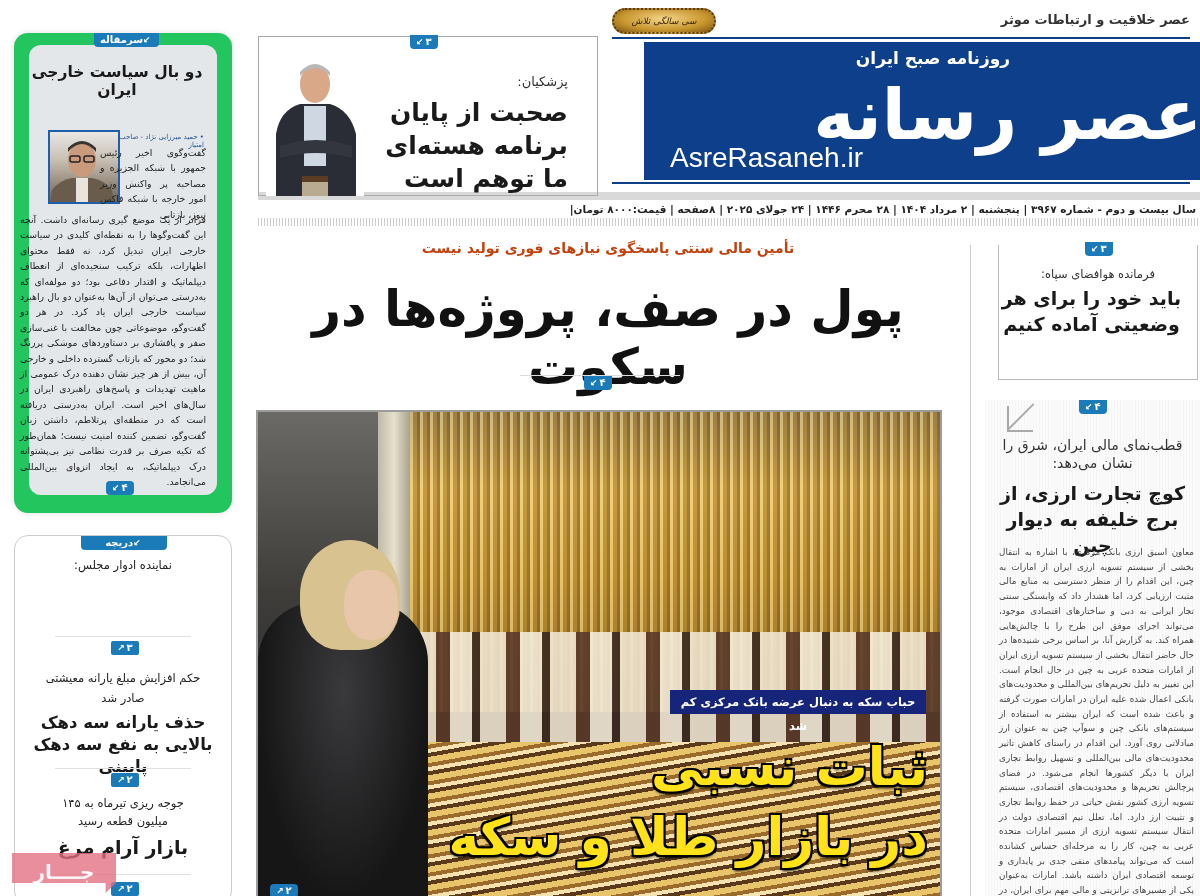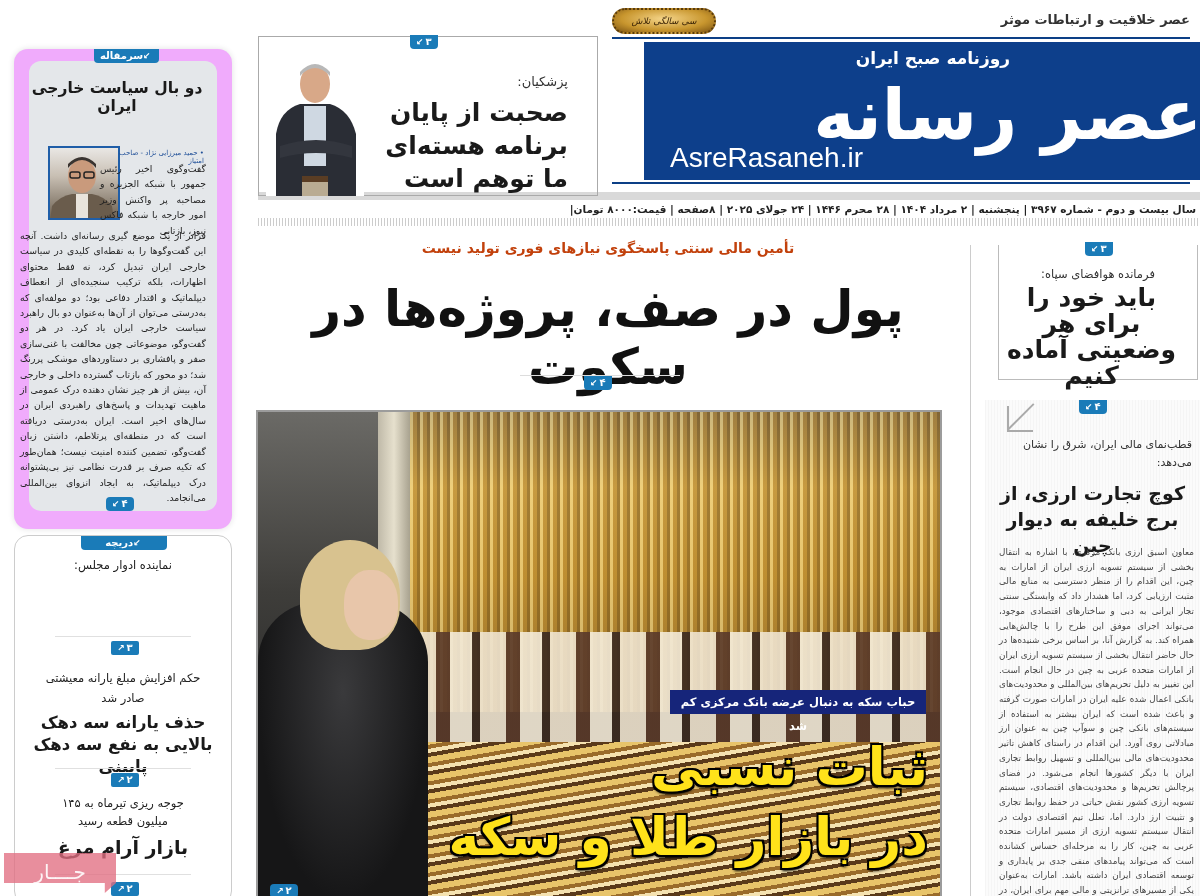--- a/index.html
+++ b/index.html
@@ -40,36 +40,36 @@
   .dots-line { left: 258px; top: 218px; width: 942px; height: 8px; background: repeating-linear-gradient(90deg, #ccc 0 1px, transparent 1px 3px); }
 
   
   .top-feature { left: 258px; top: 36px; width: 340px; height: 160px; }
   .tf-frame { position: absolute; inset: 0; border: 1px solid #aaa; }
   .tf-photo { position: absolute; left: 8px; top: 18px; width: 98px; height: 142px; }
   .tf-kicker { position: absolute; right: 30px; top: 38px; font-size: 13px; color: #333; }
   .tf-head { position: absolute; right: 30px; top: 60px; width: 200px; font-size: 25px; font-weight: bold; line-height: 33px; text-align: right; }
 
   
-  .left-card1 { left: 14px; top: 33px; width: 218px; height: 480px; border-radius: 14px; background: #f0abfc; box-shadow: 0 0 6px rgba(0,0,0,.12); margin-top: 16px; }
+  .left-card1 { left: 14px; top: 33px; width: 218px; height: 480px; border-radius: 14px; background: #22c55e; box-shadow: 0 0 6px rgba(0,0,0,.12); }
   .ed-inner { position: absolute; left: 15px; top: 12px; width: 188px; height: 450px; background: #e4e7ea; border-radius: 12px; }
   .ed-title { position: absolute; right: 20px; top: 30px; width: 190px; text-align: center; font-size: 15.5px; font-weight: bold; }
   .ed-photo { position: absolute; left: 34px; top: 97px; width: 72px; height: 74px; border: 2px solid #1f5ea8; background: linear-gradient(180deg, #e9e7e4 0%, #c8bfb3 40%, #6e6253 100%); overflow: hidden; }
   .ed-author { position: absolute; right: 28px; top: 100px; width: 100px; font-size: 7px; color: #1f4f98; text-align: right; }
   .ed-text { position: absolute; right: 26px; width: 186px; font-size: 9.3px; line-height: 15.4px; text-align: justify; color: #222; }
   .ed-text-a { top: 112px; width: 106px; }
   .ed-text-b { top: 179px; }
 
   
   .left-card2 { left: 14px; top: 535px; width: 218px; height: 370px; border-radius: 14px; border: 1px solid #ccc; background: #fff; }
   .lc-kicker { position: absolute; left: 0; right: 0; text-align: center; font-size: 11.5px; color: #222; }
   .lc-head { position: absolute; left: 0; right: 0; text-align: center; font-size: 16.5px; font-weight: bold; line-height: 22px; }
   .lc-sep { position: absolute; left: 40px; right: 40px; height: 1px; background: #e0e0e0; }
 
-  .watermark { left: 4px; top: 853px; width: 112px; height: 40px; background: rgba(226,110,130,.78); color: rgba(255,255,255,.9); font-size: 20px; font-weight: normal; text-align: center; line-height: 38px; letter-spacing: 2px; clip-path: polygon(0 0,100% 0,100% 75%,90% 100%,90% 75%,0 75%); }
+  .watermark { left: 12px; top: 853px; width: 104px; height: 40px; background: rgba(226,110,130,.78); color: rgba(255,255,255,.9); font-size: 20px; font-weight: bold; text-align: center; line-height: 38px; letter-spacing: 2px; clip-path: polygon(0 0,100% 0,100% 75%,90% 100%,90% 75%,0 75%); }
 
   
   .main-kicker { left: 258px; top: 240px; width: 700px; text-align: center; font-size: 14px; font-weight: bold; color: #c2410c; }
   .main-head { left: 258px; top: 280px; width: 700px; text-align: center; font-size: 50px; font-weight: bold; letter-spacing: -1px; color: #111; }
   .main-sep { left: 520px; top: 375px; width: 160px; height: 1px; background: #ddd; }
 
   
   .main-photo { left: 256px; top: 410px; width: 686px; height: 602px; overflow: hidden; border: 2px solid #9c9c9c; background: #2b2419; }
   .mp-left-wall { position: absolute; left: 0; top: 0; width: 150px; height: 100%; background: linear-gradient(180deg, #6b6a66 0%, #3e3d3a 30%, #1f2022 70%, #121212 100%); }
   .mp-door { position: absolute; left: 120px; top: 0; width: 32px; height: 100%; background: linear-gradient(90deg, #bfb9a8, #e6e0cd, #a8a28f); }
@@ -83,25 +83,25 @@
   .mp-woman-coat { position: absolute; left: 0; top: 190px; width: 170px; height: 300px; background: radial-gradient(ellipse at 50% 30%, #3a3a3c 0%, #161617 70%); border-radius: 60px 60px 0 0; }
   .mp-woman-scarf { position: absolute; left: 42px; top: 128px; width: 100px; height: 110px; background: #d8c28f; border-radius: 50% 50% 40% 40%; }
   .mp-woman-face { position: absolute; left: 86px; top: 158px; width: 54px; height: 70px; background: #e8c6aa; border-radius: 45%; }
   .mp-caption-bar { position: absolute; left: 412px; top: 278px; width: 256px; height: 24px; background: #16257a; color: #fff; font-size: 11.5px; font-weight: bold; text-align: center; line-height: 24px; }
   .mp-title { position: absolute; right: 12px; top: 320px; text-align: right; font-size: 52px; line-height: 70px; font-weight: bold; color: #ffe21a; text-shadow: 2px 2px 0 #000, -2px 2px 0 #000, 2px -2px 0 #000, -2px -2px 0 #000, 0 3px 3px #000; }
 
   
   .right-vline { left: 970px; top: 245px; width: 1px; height: 651px; background: #ccc; }
   .rc1 { left: 998px; top: 245px; width: 200px; height: 135px; border: 1px solid #bbb; border-top: none; }
   .rc1 .kicker { position: absolute; left: 0; right: 0; top: 22px; text-align: center; font-size: 11.5px; color: #333; }
-  .rc1 .head { position: absolute; left: 0; right: 13px; top: 40px; text-align: center; font-size: 25px; font-weight: bold; line-height: 26px; }
+  .rc1 .head { position: absolute; left: 0; right: 13px; top: 40px; text-align: center; font-size: 19px; font-weight: bold; line-height: 26px; }
   .rc2 { left: 985px; top: 400px; width: 215px; height: 496px; background: repeating-linear-gradient(90deg, #f5f5f5 0 1px, #fbfbfb 1px 3px); }
   .rc2 .arrow-deco { position: absolute; left: 22px; top: 6px; width: 26px; height: 26px; border-left: 2px solid #aaa; border-bottom: 2px solid #aaa; }
   .rc2 .arrow-deco::after { content: ""; position: absolute; left: 0; bottom: 0; width: 36px; height: 2px; background: #aaa; transform-origin: left bottom; transform: rotate(-45deg); }
-  .rc2 .kicker { position: absolute; left: 8px; right: 8px; top: 36px; font-size: 11px; line-height: 18px; color: #333; }
+  .rc2 .kicker { position: absolute; left: 8px; right: 8px; top: 36px; text-align: center; font-size: 14px; line-height: 18px; color: #333; }
   .rc2 .head { position: absolute; left: 0; right: 0; top: 80px; text-align: center; font-size: 19px; font-weight: bold; line-height: 26px; }
   .rc2 .body { position: absolute; left: 14px; right: 6px; top: 145px; font-size: 8.8px; line-height: 14.7px; text-align: justify; color: #444; }
 </style>
 </head>
 <body>
 
 <div class="abs tagline">عصر خلاقیت و ارتباطات موثر</div>
 <div class="abs seal">سی سالگی تلاش</div>
 <div class="abs mast-rule-top"></div>
 <div class="abs mast">

